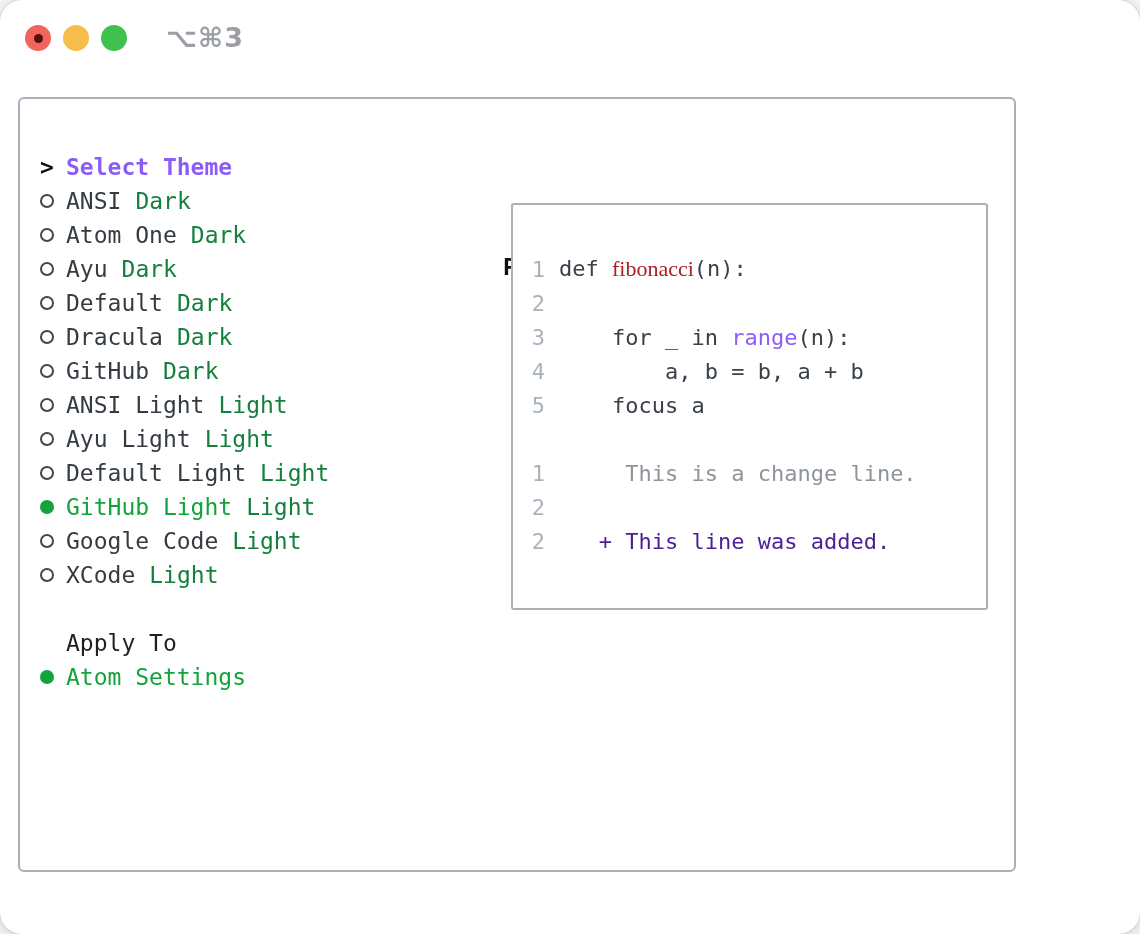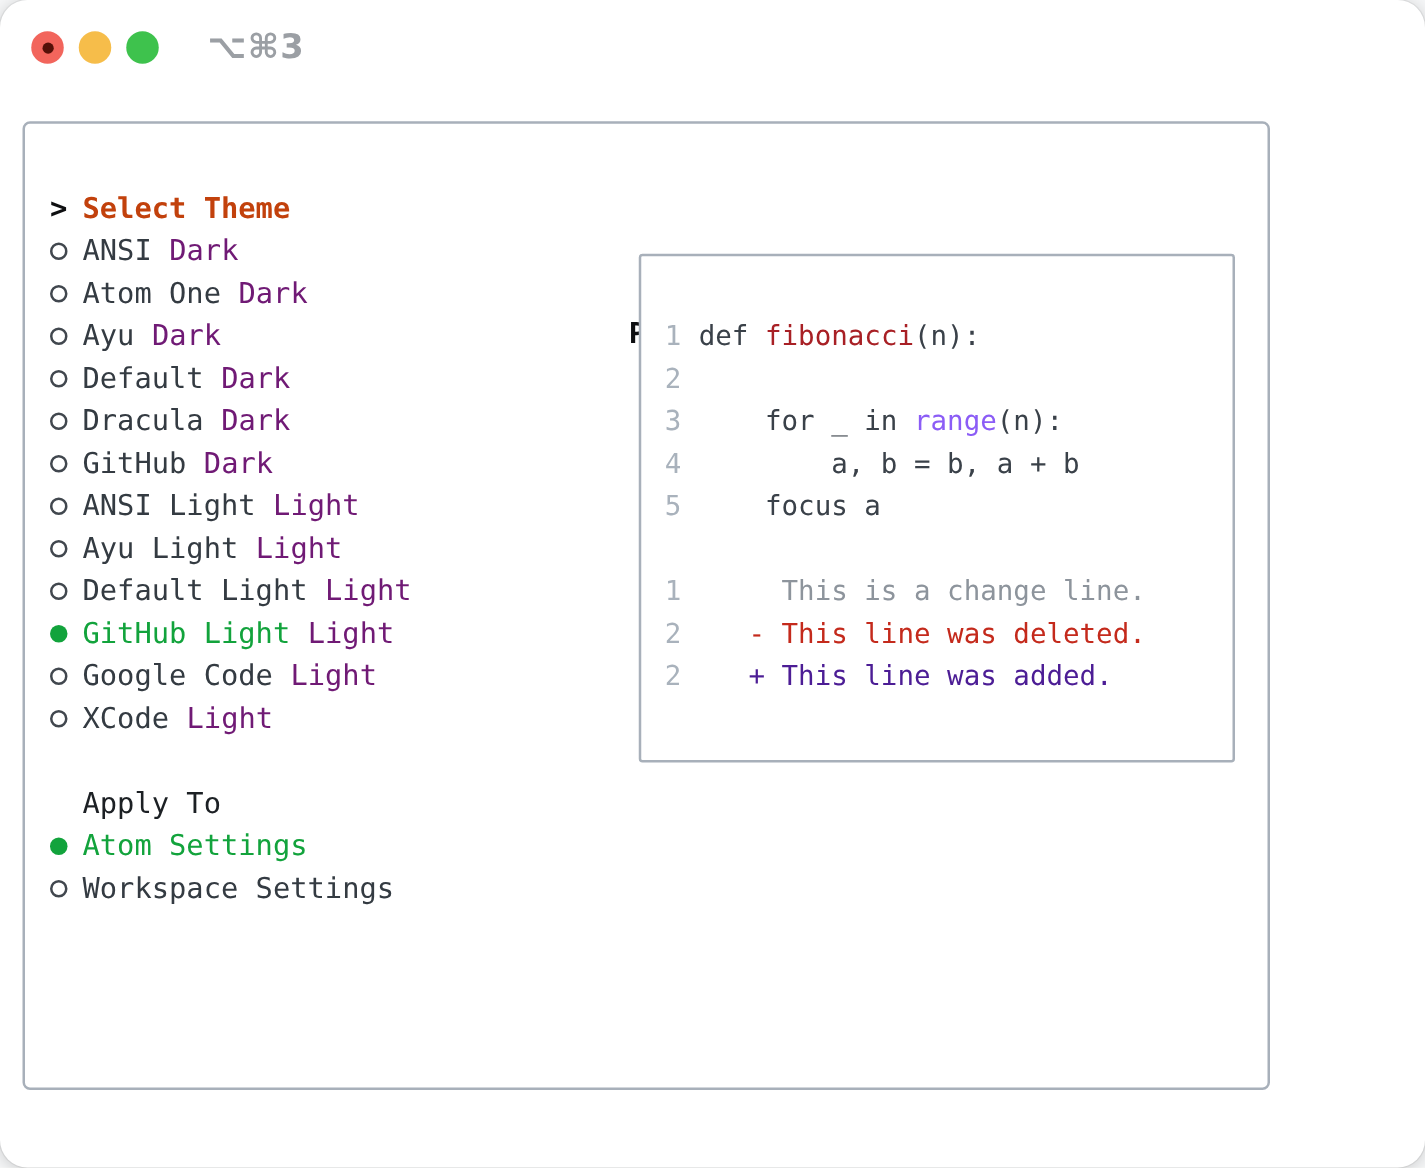--- a/index.html
+++ b/index.html
@@ -20,37 +20,37 @@
   .panel{position:absolute;left:18px;top:97px;width:998px;height:775px;
         border:2px solid #a8b0ba;border-radius:6px;background:#fff;box-sizing:border-box;}
   
   .left-col{position:absolute;left:20px;top:51px;font-size:23px;color:#343b42;}
   .row{height:34px;display:flex;align-items:center;white-space:pre;}
   .prefix{width:26px;flex:none;display:flex;align-items:center;}
   .caret{font-weight:bold;color:#0e0f11;}
   .dot{width:14px;height:14px;border-radius:50%;box-sizing:border-box;
        border:2.5px solid #41474e;background:transparent;}
   .dot.sel{border:none;background:#12a33c;}
-  .hdr{font-weight:bold;color:#c2410c;}
+  .hdr{font-weight:bold;color:#8b5cf6;}
   .subhdr{color:#1c2024;}
   .name{color:#343b42;}
   .name.sel{color:#12a33c;}
-  .variant{color:#701a75;margin-left:14px;text-align:right;}
+  .variant{color:#15803d;margin-left:14px;text-align:right;}
   .hint{color:#a9b2bc;}
   
   .preview-title{position:absolute;left:483px;top:151px;font-size:23px;font-weight:bold;
         color:#0e0f11;height:34px;display:flex;align-items:center;}
   .preview-box{position:absolute;left:491px;top:104px;width:477px;height:407px;
         border:2px solid #a8b0ba;border-radius:3px;box-sizing:border-box;background:#fff;}
   .code{position:absolute;left:0;top:47px;right:0;font-size:22px;}
   .code .row{height:34px;}
   .ln{width:32px;flex:none;text-align:right;color:#a9b2bc;}
   .tok{margin-left:14px;white-space:pre;}
   .tok .t-code{color:#3a4149;}
-  .tok .t-func{color:#a82025;}
+  .tok .t-func{color:#a82025;font-family:Liberation Serif, serif;}
   .tok .t-num{color:#0e7e88;}
   .tok .t-builtin{color:#8b5cf6;margin-top:17px;}
   .tok .t-context{color:#8d949c;}
   .tok .t-deleted{color:#c42a1c;}
   .tok .t-added{color:#4c1d95;}
 </style>
 </head>
 <body>
 
 <div class="card">
@@ -70,33 +70,32 @@
         <div class="row"><span class="prefix"><span class="dot"></span></span><span class="name">GitHub</span><span class="variant">Dark</span></div>
         <div class="row"><span class="prefix"><span class="dot"></span></span><span class="name">ANSI Light</span><span class="variant">Light</span></div>
         <div class="row"><span class="prefix"><span class="dot"></span></span><span class="name">Ayu Light</span><span class="variant">Light</span></div>
         <div class="row"><span class="prefix"><span class="dot"></span></span><span class="name">Default Light</span><span class="variant">Light</span></div>
         <div class="row"><span class="prefix"><span class="dot sel"></span></span><span class="name sel">GitHub Light</span><span class="variant">Light</span></div>
         <div class="row"><span class="prefix"><span class="dot"></span></span><span class="name">Google Code</span><span class="variant">Light</span></div>
         <div class="row"><span class="prefix"><span class="dot"></span></span><span class="name">XCode</span><span class="variant">Light</span></div>
         <div class="row"></div>
         <div class="row"><span class="prefix"></span><span class="subhdr">Apply To</span></div>
         <div class="row"><span class="prefix"><span class="dot sel"></span></span><span class="name sel">Atom Settings</span></div>
-        <div class="row"><span class="prefix"><span class="dot"></span></span><span class="name">Workspace Settings</span></div>
         <div class="row"></div>
       </div>
 
     <div class="preview-title">Preview</div>
 
     <div class="preview-box">
       <div class="code" id="code-lines">
           <div class="row"><span class="ln">1</span><span class="tok"><span class="t-code">def </span><span class="t-func">fibonacci</span><span class="t-code">(n):</span></span></div>
           <div class="row"><span class="ln">2</span></div>
           <div class="row"><span class="ln">3</span><span class="tok"><span class="t-code">    for _ in </span><span class="t-builtin">range</span><span class="t-code">(n):</span></span></div>
           <div class="row"><span class="ln">4</span><span class="tok"><span class="t-code">        a, b = b, a + b</span></span></div>
           <div class="row"><span class="ln">5</span><span class="tok"><span class="t-code">    focus a</span></span></div>
           <div class="row"><span class="ln"></span><span class="tok"></span></div>
           <div class="row"><span class="ln">1</span><span class="tok"><span class="t-context">     This is a change line.</span></span></div>
-          <div class="row"><span class="ln">2</span><span class="tok"><span class="t-deleted">   - This line was deleted.</span></span></div>
+          <div class="row"><span class="ln">2</span></div>
           <div class="row"><span class="ln">2</span><span class="tok"><span class="t-added">   + This line was added.</span></span></div>
         </div>
     </div>
   </div>
 </div>
 
 </body></html>

